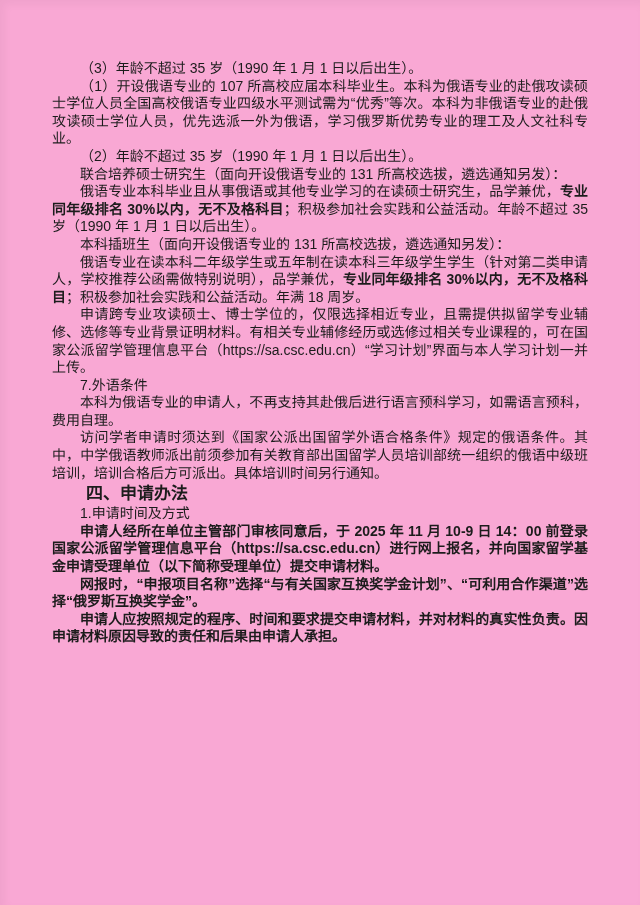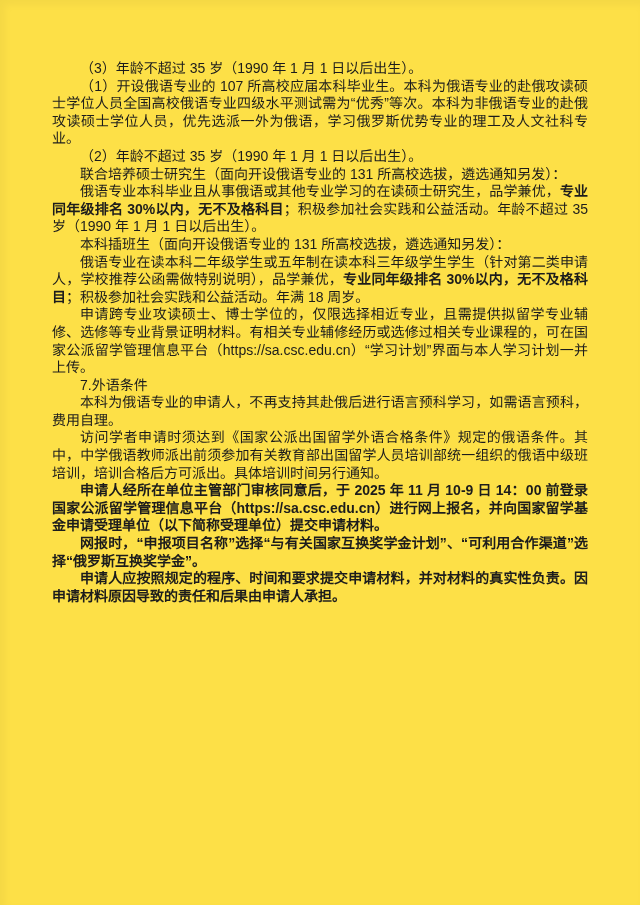--- a/index.html
+++ b/index.html
@@ -10,21 +10,21 @@
     width: 640px;
     height: 905px;
     background: #ffffff;
     font-family: "Liberation Sans", sans-serif;
     overflow: hidden;
   }
   .page {
     position: relative;
     width: 640px;
     height: 905px;
-    background: #fde047;
+    background: #f9a8d4;
     box-shadow: inset 4px 4px 8px rgba(0,0,0,0.045);
   }
   .doc {
     position: absolute;
     left: 52px;
     top: 60px;
     width: 536px;
   }
   .para {
     margin: 0;
@@ -55,17 +55,19 @@
       <p class="para body"><span class="run">（1）开设俄语专业的 107 所高校应届本科毕业生。本科为俄语专业的赴俄攻读硕士学位人员全国高校俄语专业四级水平测试需为“优秀”等次。本科为非俄语专业的赴俄攻读硕士学位人员，优先选派一外为俄语，学习俄罗斯优势专业的理工及人文社科专业。</span></p>
       <p class="para body"><span class="run">（2）年龄不超过 35 岁（1990 年 1 月 1 日以后出生）。</span></p>
       <p class="para body"><span class="run">联合培养硕士研究生（面向开设俄语专业的 131 所高校选拔，遴选通知另发）：</span></p>
       <p class="para body"><span class="run">俄语专业本科毕业且从事俄语或其他专业学习的在读硕士研究生，品学兼优，</span><span class="run bold">专业同年级排名 30%以内，无不及格科目</span><span class="run">；积极参加社会实践和公益活动。年龄不超过 35 岁（1990 年 1 月 1 日以后出生）。</span></p>
       <p class="para body"><span class="run">本科插班生（面向开设俄语专业的 131 所高校选拔，遴选通知另发）：</span></p>
       <p class="para body"><span class="run">俄语专业在读本科二年级学生或五年制在读本科三年级学生学生（针对第二类申请人，学校推荐公函需做特别说明），品学兼优，</span><span class="run bold">专业同年级排名 30%以内，无不及格科目</span><span class="run">；积极参加社会实践和公益活动。年满 18 周岁。</span></p>
       <p class="para body"><span class="run">申请跨专业攻读硕士、博士学位的，仅限选择相近专业，且需提供拟留学专业辅修、选修等专业背景证明材料。有相关专业辅修经历或选修过相关专业课程的，可在国家公派留学管理信息平台（https://sa.csc.edu.cn）“学习计划”界面与本人学习计划一并上传。</span></p>
       <p class="para body"><span class="run">7.外语条件</span></p>
       <p class="para body"><span class="run">本科为俄语专业的申请人，不再支持其赴俄后进行语言预科学习，如需语言预科，费用自理。</span></p>
       <p class="para body"><span class="run">访问学者申请时须达到《国家公派出国留学外语合格条件》规定的俄语条件。其中，中学俄语教师派出前须参加有关教育部出国留学人员培训部统一组织的俄语中级班培训，培训合格后方可派出。具体培训时间另行通知。</span></p>
+      <p class="para heading"><span class="run bold">四、申请办法</span></p>
+      <p class="para body"><span class="run">1.申请时间及方式</span></p>
       <p class="para body"><span class="run bold">申请人经所在单位主管部门审核同意后，于 2025 年 11 月 10-9 日 14：00 前登录国家公派留学管理信息平台（https://sa.csc.edu.cn）进行网上报名，并向国家留学基金申请受理单位（以下简称受理单位）提交申请材料。</span></p>
       <p class="para body"><span class="run bold">网报时，“申报项目名称”选择“与有关国家互换奖学金计划”、“可利用合作渠道”选择“俄罗斯互换奖学金”。</span></p>
       <p class="para body"><span class="run bold">申请人应按照规定的程序、时间和要求提交申请材料，并对材料的真实性负责。因申请材料原因导致的责任和后果由申请人承担。</span></p>
     </div>
 </div>
 
 </body></html>

